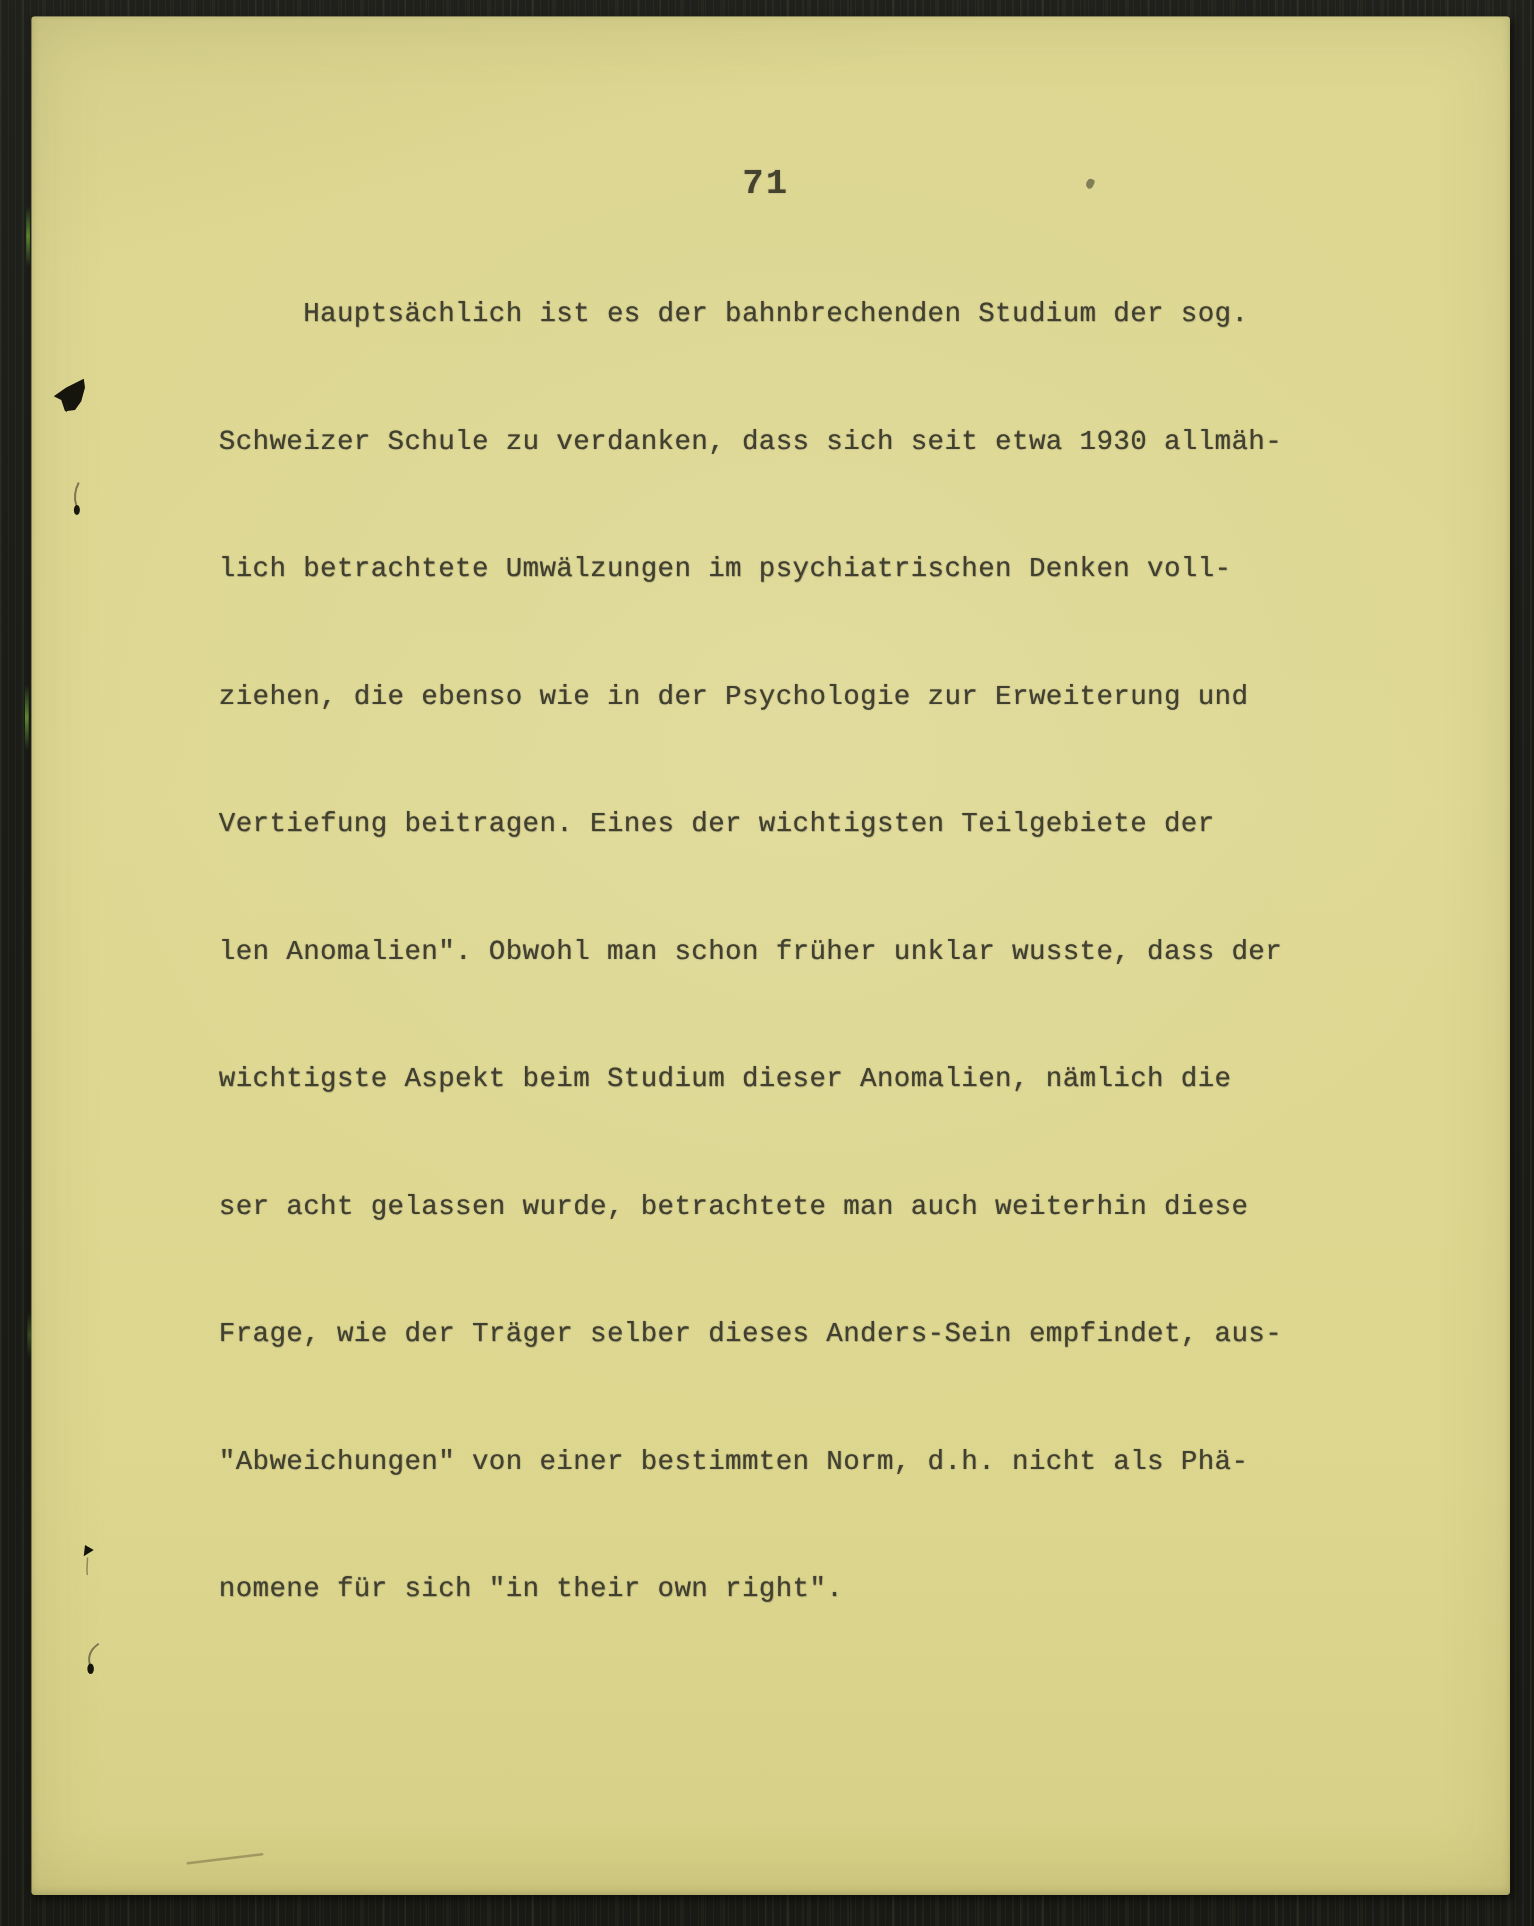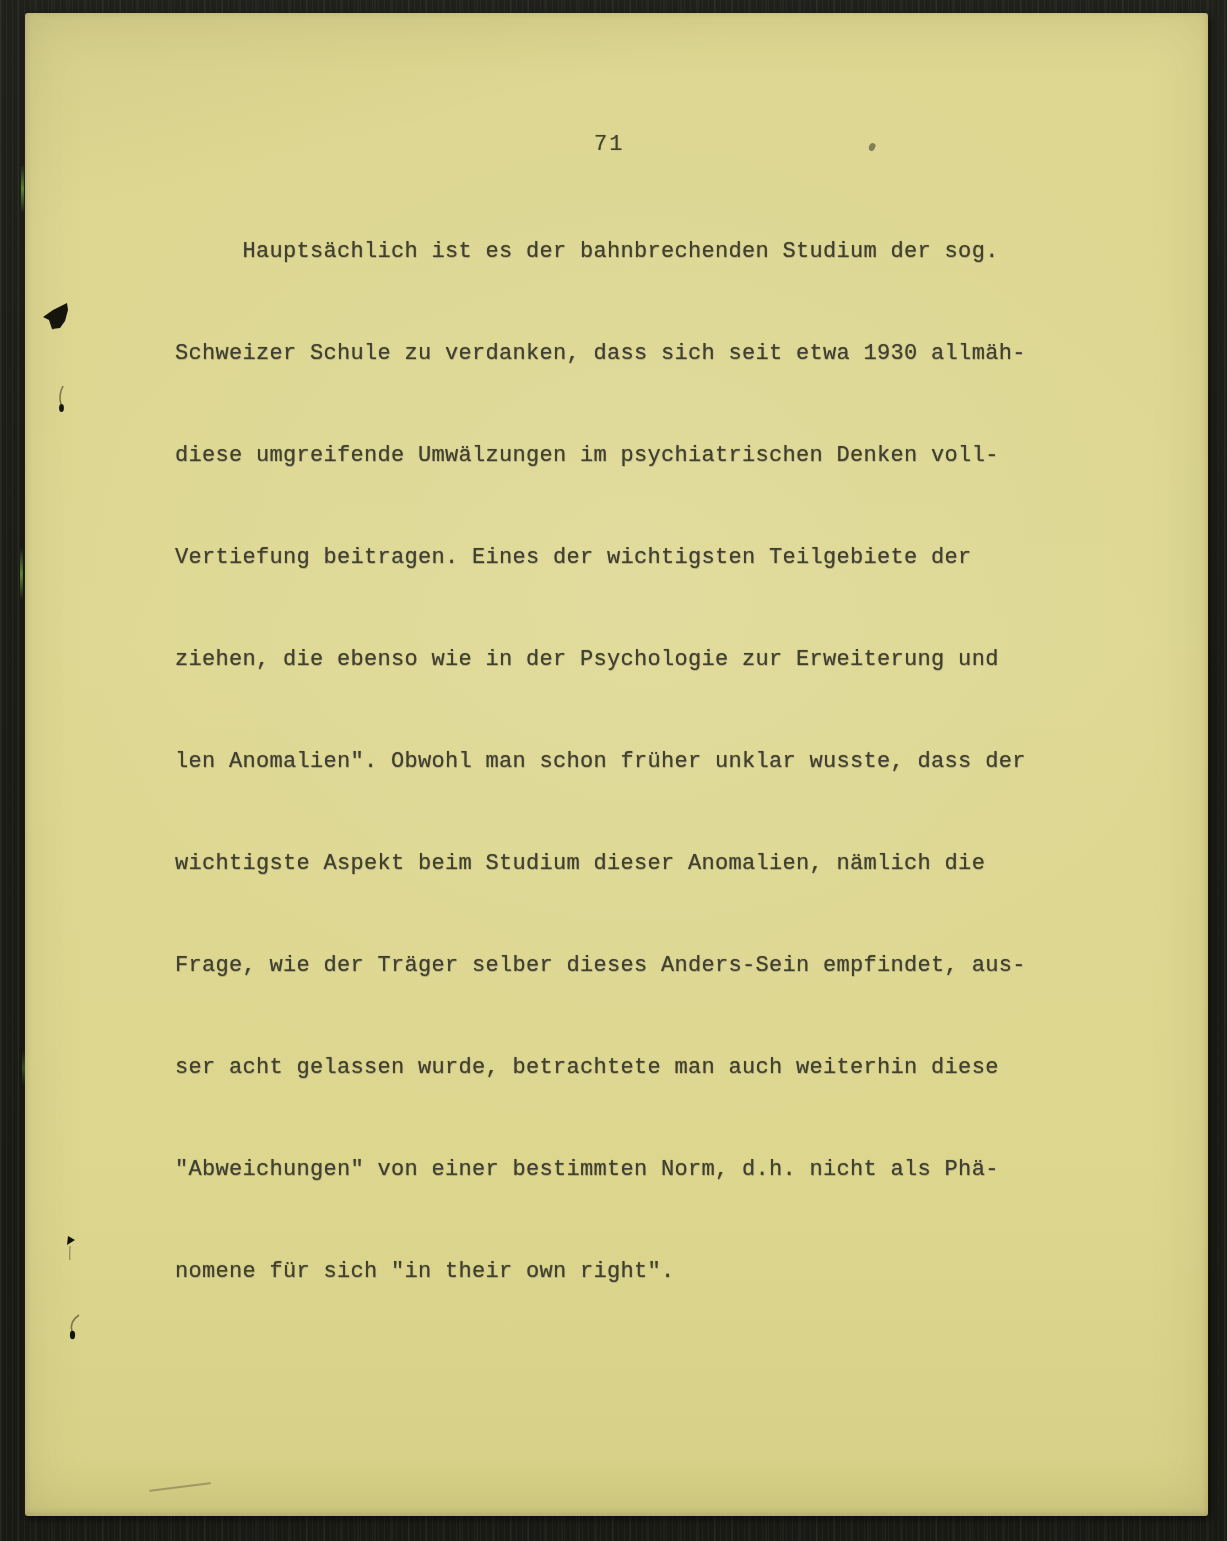--- a/index.html
+++ b/index.html
@@ -47,25 +47,26 @@
       linear-gradient(180deg, #dcd691 0%, #ded893 42%, #dcd68f 78%, #d7d189 96%, #d2cc83 100%);
     box-shadow:
       inset 0 0 55px rgba(110,105,55,0.18),
       inset 0 -2px 6px rgba(90,85,45,0.25),
       2px 3px 8px rgba(0,0,0,0.55);
   }
   .page-number {
     position: absolute;
     left: 569px;
     top: 119px;
-    font-size: 22px;
+    font-size: 28px;
     letter-spacing: 2px;
     color: #45432f;
     text-shadow: 0 0 1px rgba(66,64,48,0.55);
     white-space: pre;
+    font-weight: bold;
   }
   .text-block {
     position: absolute;
     left: 150px;  
     top: 154px;   
     font-size: 22px;
     line-height: 34px;
     letter-spacing: 0.3px;
     color: #413f30;
     text-shadow: 0 0 1px rgba(62,60,46,0.60), 0.5px 0.5px 0 rgba(62,60,46,0.22);
@@ -103,27 +104,27 @@
   <div class="edge-sliver sliver-2"></div>
   <div class="edge-sliver sliver-3"></div>
 
   <div class="paper">
 
     <div class="page-number">71</div>
 
     <div class="text-block">
       <div class="text-line">     Hauptsächlich ist es der bahnbrechenden Studium der sog.</div>
       <div class="text-line">Schweizer Schule zu verdanken, dass sich seit etwa 1930 allmäh-</div>
-      <div class="text-line">diese umgreifende Umwälzungen im psychiatrischen Denken voll-</div>
+      <div class="text-line">lich betrachtete Umwälzungen im psychiatrischen Denken voll-</div>
+      <div class="text-line">ziehen, die ebenso wie in der Psychologie zur Erweiterung und</div>
       <div class="text-line">Vertiefung beitragen. Eines der wichtigsten Teilgebiete der</div>
-      <div class="text-line">ziehen, die ebenso wie in der Psychologie zur Erweiterung und</div>
       <div class="text-line">len Anomalien". Obwohl man schon früher unklar wusste, dass der</div>
       <div class="text-line">wichtigste Aspekt beim Studium dieser Anomalien, nämlich die</div>
+      <div class="text-line">ser acht gelassen wurde, betrachtete man auch weiterhin diese</div>
       <div class="text-line">Frage, wie der Träger selber dieses Anders-Sein empfindet, aus-</div>
-      <div class="text-line">ser acht gelassen wurde, betrachtete man auch weiterhin diese</div>
       <div class="text-line">"Abweichungen" von einer bestimmten Norm, d.h. nicht als Phä-</div>
       <div class="text-line">nomene für sich "in their own right".</div>
       
       
       
       
       
       
       
       

